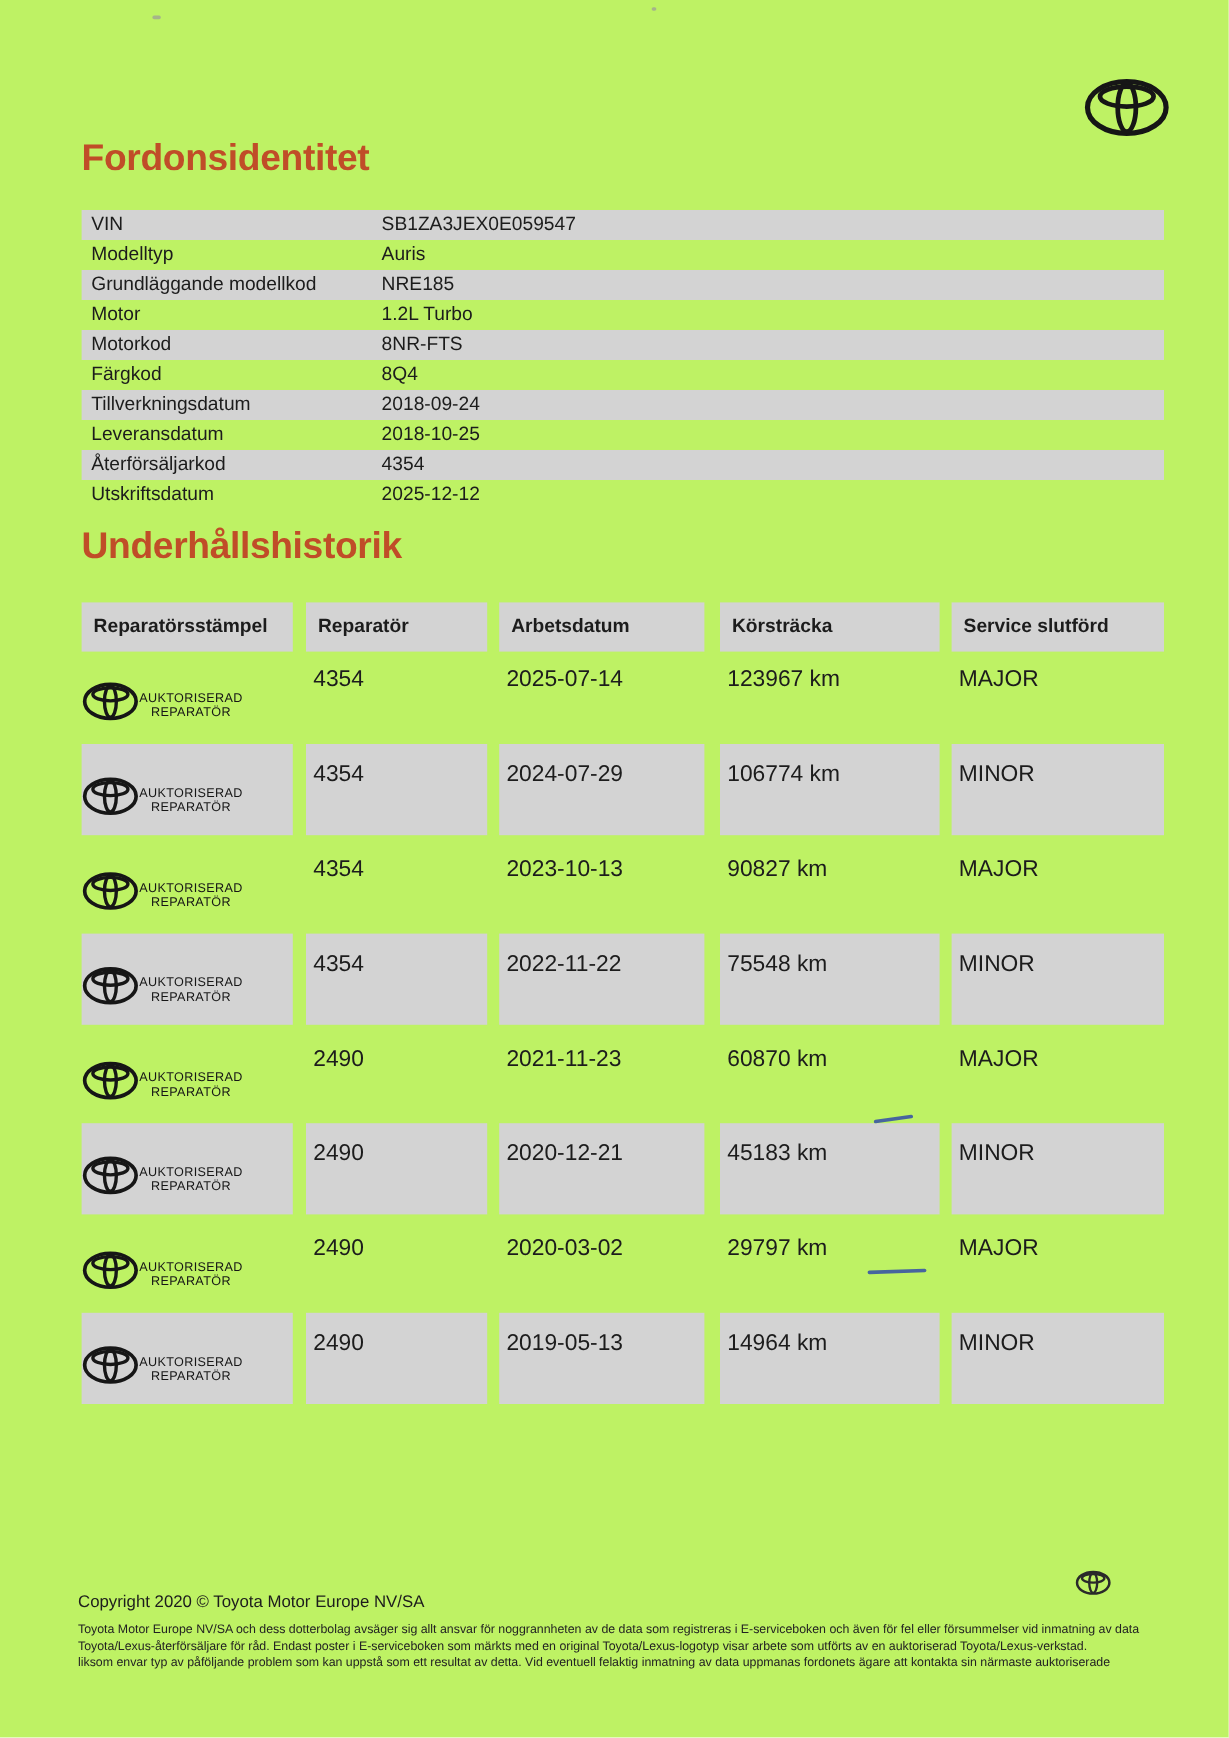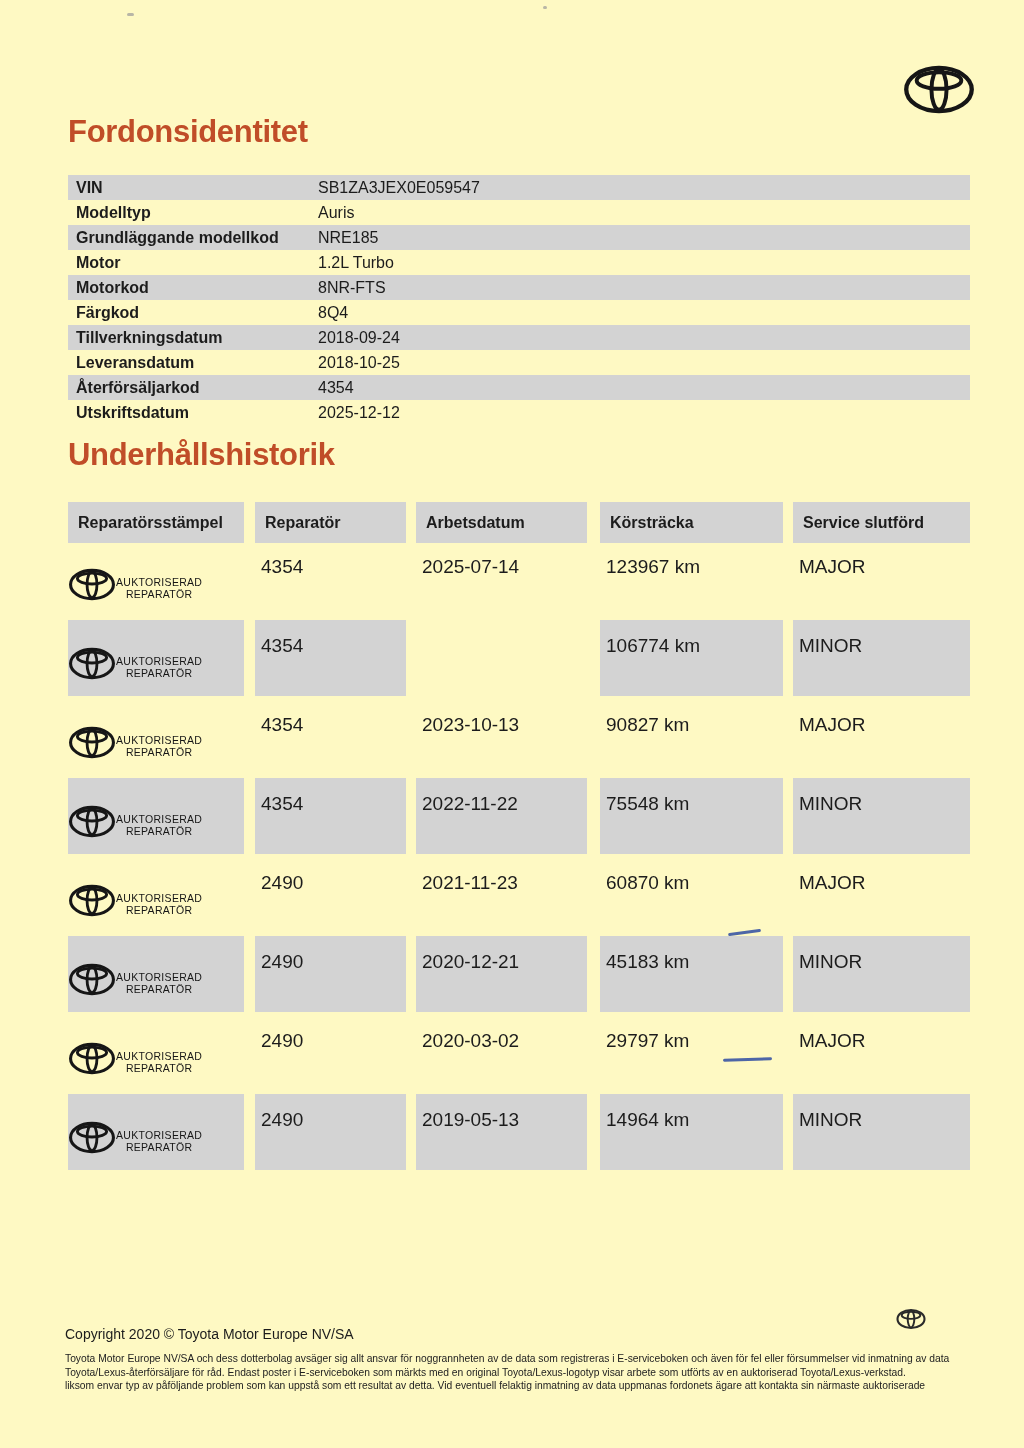--- a/index.html
+++ b/index.html
@@ -1,17 +1,17 @@
 <!DOCTYPE html>
 <html style="--heading: #c04d28; --rowgray: #d3d3d3; --text: #1c1c1c; --pen: #3a55a4;"><head>
 <meta charset="utf-8">
 <style>
   html,body { margin:0; padding:0; background:#ffffff; }
   .page {
-    position:relative; width:1024px; height:1448px; background:#fef9c3;
+    position:relative; width:1024px; height:1448px; background:#bef264;
     font-family:"Liberation Sans", sans-serif; color:var(--text, #1c1c1c);
     overflow:hidden;
   }
   
   .sec-title {
     position:absolute; left:68px; margin:0;
     font-size:31px; font-weight:bold; color:var(--heading, #c04d28);
     letter-spacing:-0.3px;
   }
   #title-identity { top:114px; }
@@ -19,21 +19,21 @@
 
   
   .logo-top    { position:absolute; left:903px; top:64px;  width:72px; height:51px; color:#161616; }
   .logo-bottom { position:absolute; left:896px; top:1308px; width:30px; height:22px; color:#2a2a2a; }
   .logo-top svg, .logo-bottom svg, .stamp-logo svg { width:100%; height:100%; display:block; }
 
   
   .id-table { position:absolute; left:68px; top:175px; width:902px; }
   .id-row { display:flex; height:25px; line-height:25px; font-size:16px; }
   .id-row:nth-child(odd) { background:var(--rowgray, #d3d3d3); }
-  .id-label { width:250px; padding-left:8px; box-sizing:border-box; font-weight:bold; white-space:nowrap; }
+  .id-label { width:250px; padding-left:8px; box-sizing:border-box; font-weight:normal; white-space:nowrap; }
   .id-value { flex:1; white-space:nowrap; }
 
   
   .h-header { position:absolute; left:68px; top:502px; width:978px; height:41px; }
   .hcell {
     position:absolute; top:0; height:41px; background:var(--rowgray, #d3d3d3);
     font-weight:bold; font-size:16px; line-height:41px;
     padding-left:10px; box-sizing:border-box; white-space:nowrap;
   }
   .h-rows { position:absolute; left:68px; top:541px; width:902px; }
@@ -179,20 +179,21 @@
               <ellipse cx="50" cy="35" rx="10.5" ry="28" fill="none" stroke="currentColor" stroke-width="6"></ellipse>
               <ellipse cx="50" cy="22.5" rx="31" ry="11.5" fill="none" stroke="currentColor" stroke-width="6"></ellipse>
             </svg>
           </div>
           <div class="stamp-text">
             <div>AUKTORISERAD</div>
             <div>REPARATÖR</div>
           </div>
         </div>
         <div class="cell c1">4354</div>
+        <div class="cell c2">2024-07-29</div>
         <div class="cell c3">106774 km</div>
         <div class="cell c4">MINOR</div>
       </div>
 
       <div class="h-row">
         <div class="cell c0">
           <div class="stamp-logo">
             <svg viewBox="0 0 100 70" aria-hidden="true">
               <ellipse cx="50" cy="35" rx="45.5" ry="30" fill="none" stroke="currentColor" stroke-width="6.5"></ellipse>
               <ellipse cx="50" cy="35" rx="10.5" ry="28" fill="none" stroke="currentColor" stroke-width="6"></ellipse>

